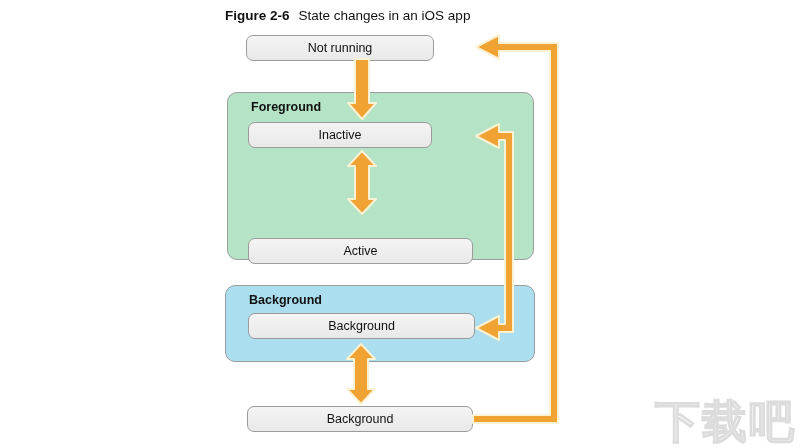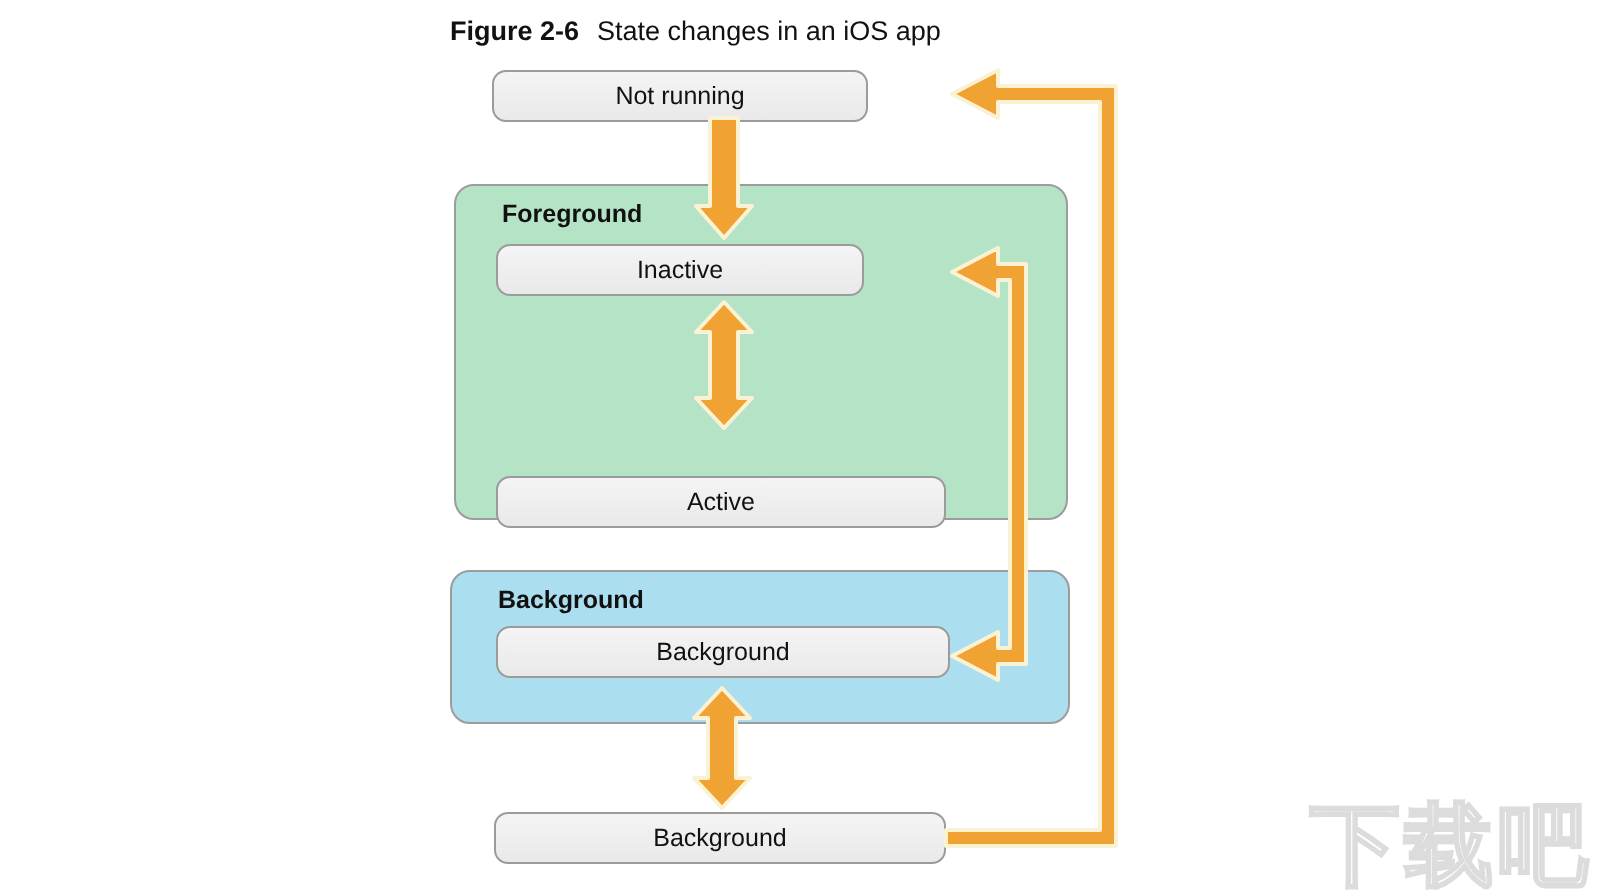--- a/index.html
+++ b/index.html
@@ -69,20 +69,21 @@
     fill:var(--arrow-orange);
     stroke:var(--arrow-outline);
     stroke-width:2;
     stroke-linejoin:round;
   }
   .watermark{
     position:absolute;right:4px;bottom:2px;
     text-align:center;
     color:#ffffff;
     pointer-events:none;
+    font-family:Liberation Serif, serif;
   }
   .wm-text{
     font-size:45px;line-height:1.05;font-weight:bold;
     letter-spacing:2px;
     -webkit-text-stroke:1.3px var(--watermark-gray);
   }
   .wm-url{
     font-size:13px;font-weight:bold;letter-spacing:1px;
     -webkit-text-stroke:0.8px var(--watermark-gray);
   }

